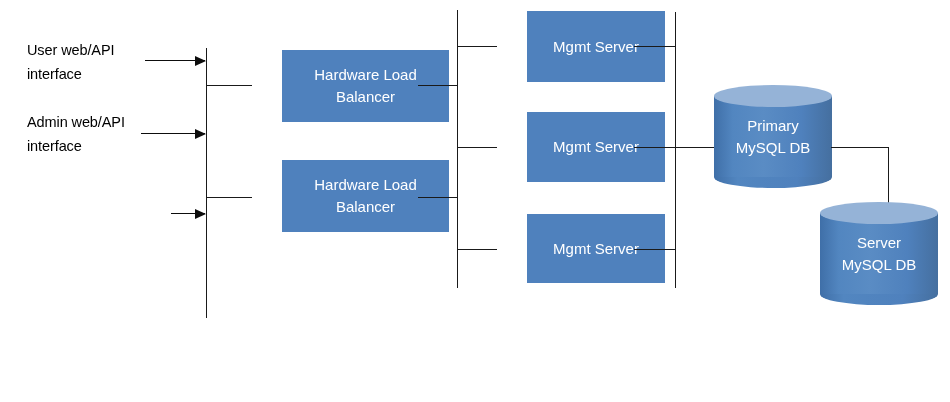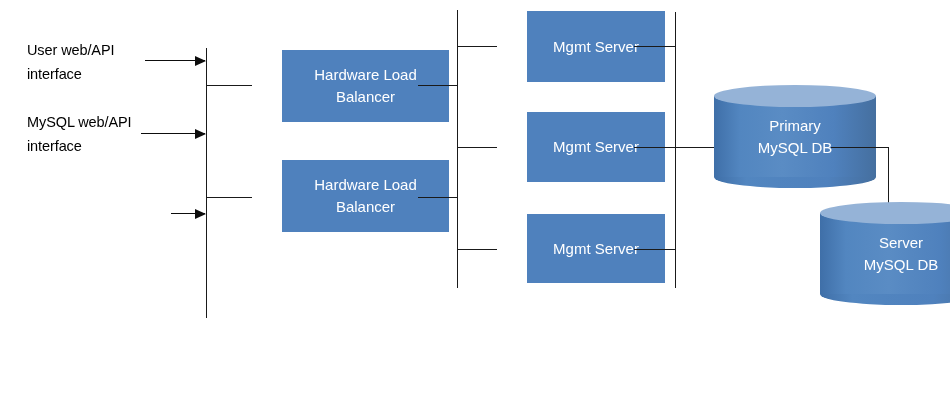--- a/index.html
+++ b/index.html
@@ -76,21 +76,20 @@
     font-size: 15px;
     line-height: 22px;
     white-space: pre-line;
     box-sizing: border-box;
     margin-left: 31px;
   }
 
   
   .cylinder {
     position: absolute;
-    padding-left: 44px;
   }
   .cyl-body {
     position: absolute;
     left: 0;
     right: 0;
     top: 11px;
     bottom: 11px;
     background: linear-gradient(to right,
                 #3f6fa8 0%,
                 #5286c0 16%,
@@ -150,21 +149,21 @@
   }
 </style>
 </head>
 <body>
 
 <div id="canvas">
 
   <div class="side-label" style="left:27px; top:38px;">User web/API
 interface</div>
 
-  <div class="side-label" style="left:27px; top:110px;">MySQL web/API
+  <div class="side-label" style="left:27px; top:110px;">Admin web/API
 interface</div>
 
 
   <div class="arrow" style="left:145px; top:60px; width:60px;"></div>
   <div class="arrow" style="left:141px; top:133px; width:64px;"></div>
   <div class="arrow" style="left:171px; top:213px; width:34px;"></div>
 
   <div class="vline" style="left:206px; top:48px; height:270px;"></div>
 
   <div class="hline" style="left:206px; top:85px; width:46px;"></div>

